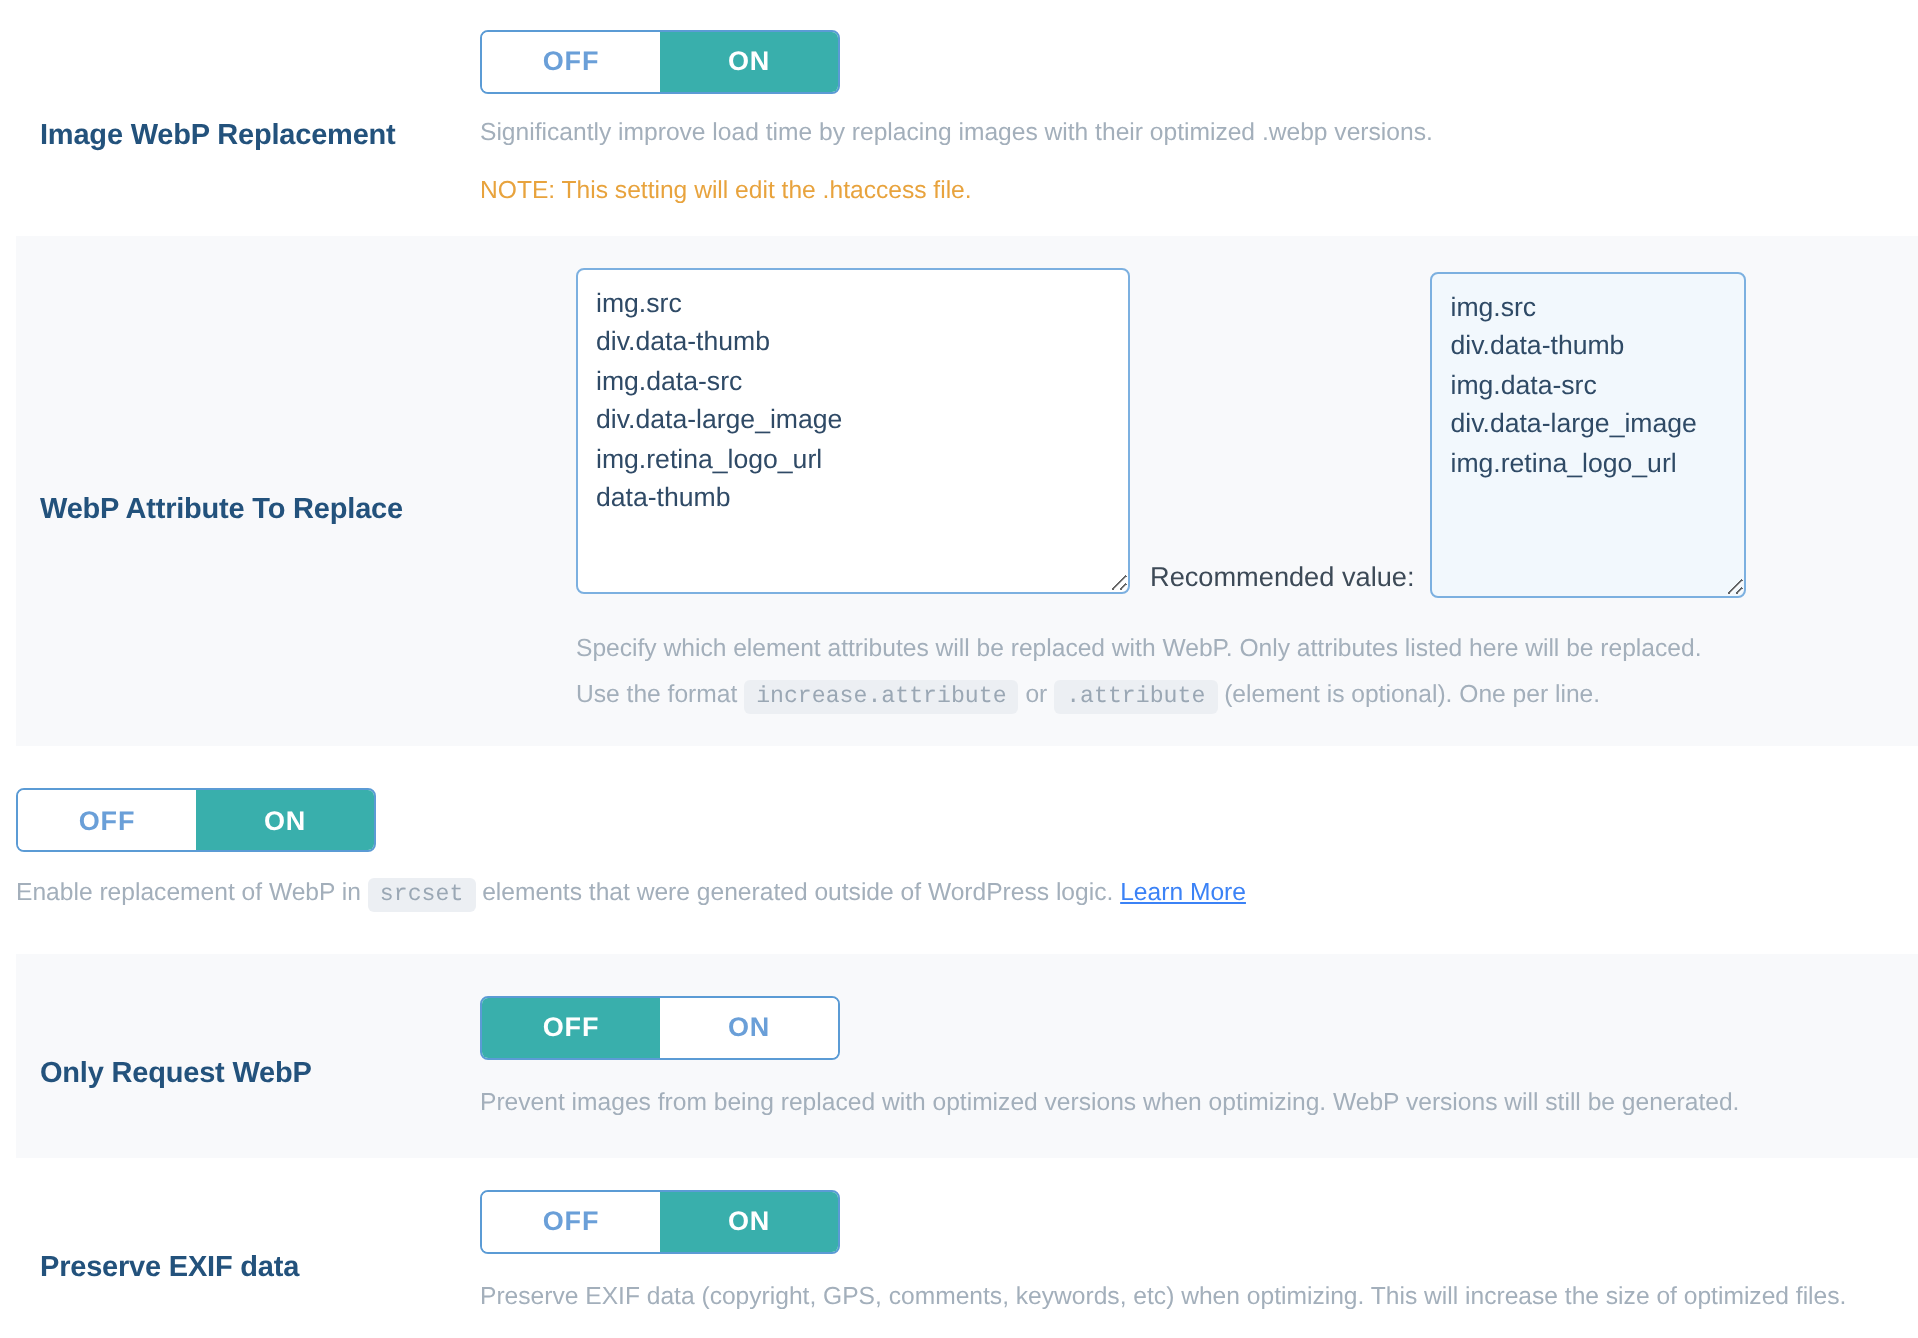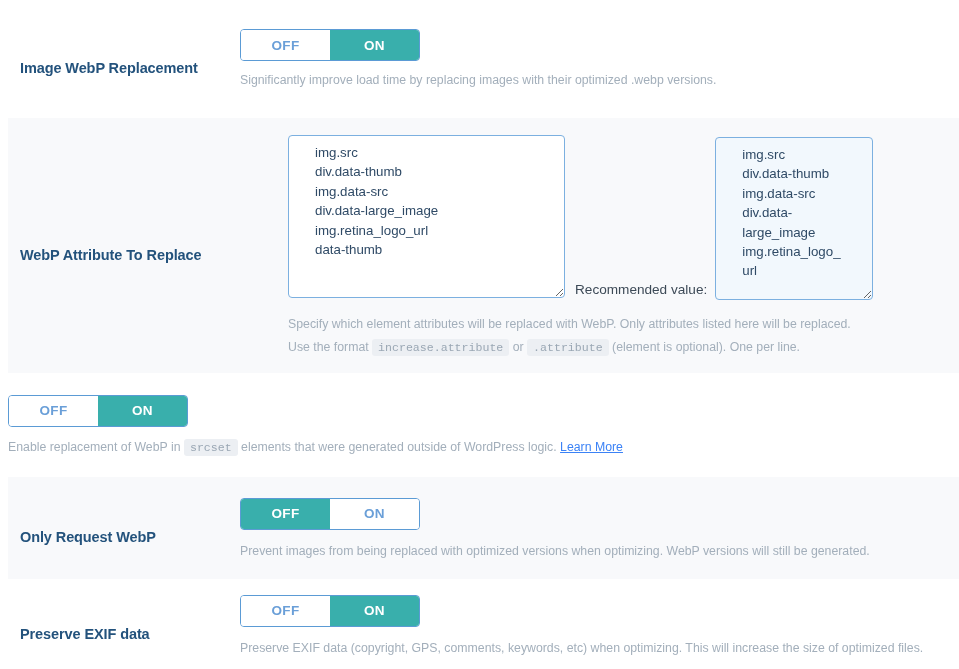--- a/index.html
+++ b/index.html
@@ -100,21 +100,21 @@
   textarea.attr-box {
     width: 277px;
     height: 163px;
     border: 1px solid #7cb0e0;
     border-radius: 4px;
     background: #ffffff;
     color: #2f4a66;
     font-family: "Liberation Sans", sans-serif;
     font-size: 13.3px;
     line-height: 19.4px;
-    padding: 7px 26px;
+    padding: 7px 9px;
     resize: both;
     outline: none;
     overflow: hidden;
   }
   .rec-label {
     font-size: 13.6px;
     color: #3d4a57;
     padding: 0 8px 3px 10px;
     white-space: nowrap;
   }
@@ -135,20 +135,21 @@
   <div class="setting-row plain" style="height:118px;">
     <div class="label-cell">
       <div class="label-text">Image WebP Replacement</div>
     </div>
     <div class="field-cell" style="padding-top:11px;">
       <div class="toggle">
         <div class="seg">OFF</div>
         <div class="seg active">ON</div>
       </div>
       <div class="help">Significantly improve load time by replacing images with their optimized .webp versions.</div>
+      <div class="help note">NOTE: This setting will edit the .htaccess file.</div>
     </div>
   </div>
 
   <div class="setting-row shaded" style="height:255px;gap:48px;">
     <div class="label-cell" style="padding-top:20px;">
       <div class="label-text">WebP Attribute To Replace</div>
     </div>
     <div class="field-cell" style="padding-top:12px;">
       <div class="row2-fields">
         <div class="row2-left">

